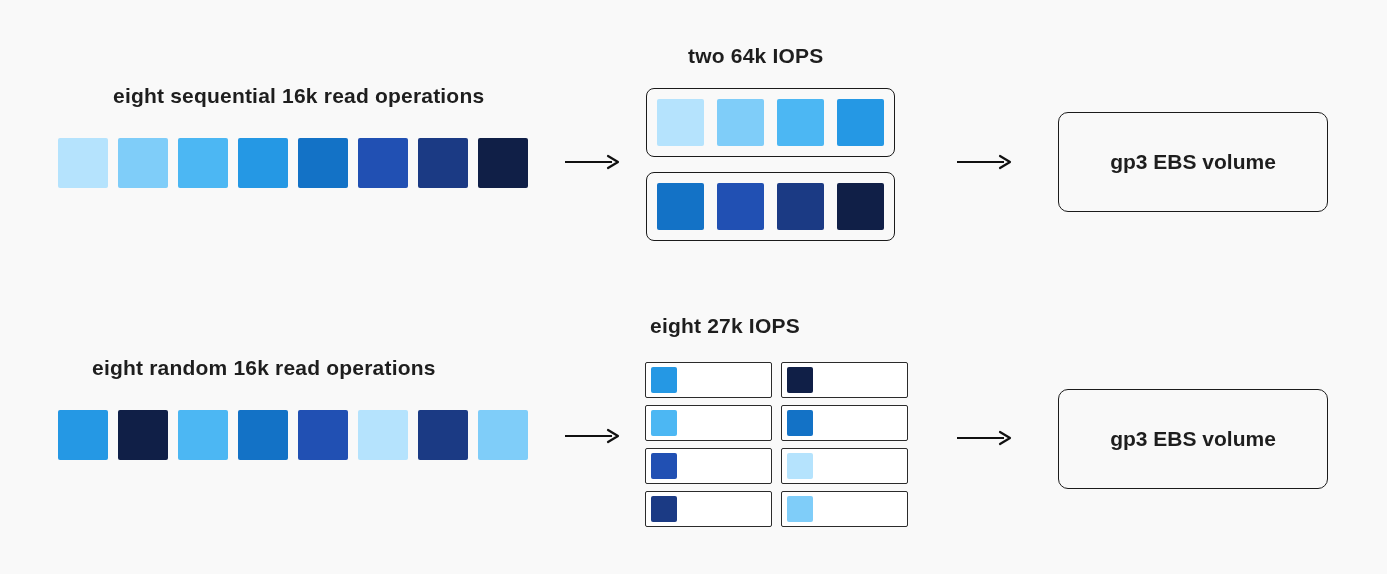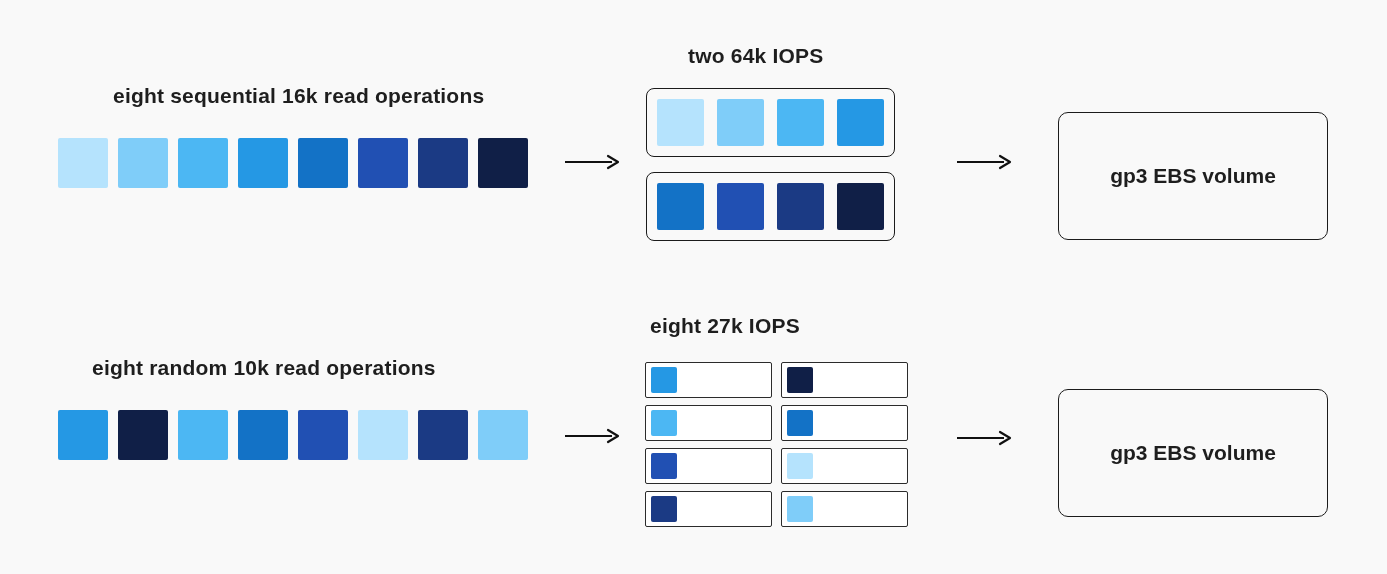--- a/index.html
+++ b/index.html
@@ -13,21 +13,21 @@
     position:absolute; font-weight:700; font-size:21px;
     color:var(--text,#1e1e1e); letter-spacing:.2px; white-space:nowrap;
   }
   .blocks-row { position:absolute; display:flex; gap:10px; }
   .block { border-radius:2px; flex:0 0 auto; }
   .iops-container {
     position:absolute; border:1.6px solid #1b1b1b; border-radius:8px;
     display:flex; gap:13px; padding:10px; background:transparent;
   }
   .volume-box {
-    position:absolute; width:270px; height:128px;
+    position:absolute; width:270px; height:100px;
     border:1.6px solid #1b1b1b; border-radius:10px;
     display:flex; align-items:center; justify-content:center; background:transparent;
   }
   .volume-box span { font-weight:700; font-size:21px; color:var(--text,#1e1e1e); }
   .arrow { position:absolute; }
   .slot-grid {
     position:absolute; display:grid;
     grid-template-columns:127px 127px; grid-auto-rows:36px; gap:7px 9px;
   }
   .slot {
@@ -76,21 +76,21 @@
 
   <svg class="arrow" style="left:956px; top:154px;" width="56" height="16" viewBox="0 0 56 16">
     <line x1="1" y1="8" x2="48" y2="8" stroke="#111" stroke-width="2.2"></line>
     <polyline points="44,2 54,8 44,14" fill="none" stroke="#111" stroke-width="2.2" stroke-linejoin="round" stroke-linecap="round"></polyline>
   </svg>
 
   <div class="volume-box" style="left:1058px; top:112px;">
     <span>gp3 EBS volume</span>
   </div>
 
-  <div class="label" style="left:92px; top:356px;">eight random 10k read operations</div>
+  <div class="label" style="left:92px; top:356px;">eight random 16k read operations</div>
 
   <div class="blocks-row" style="left:58px; top:410px;" id="rand-blocks">
       <div class="block" style="width: 50px; height: 50px; background: rgb(37, 152, 228);"></div>
       <div class="block" style="width: 50px; height: 50px; background: rgb(16, 31, 71);"></div>
       <div class="block" style="width: 50px; height: 50px; background: rgb(76, 183, 243);"></div>
       <div class="block" style="width: 50px; height: 50px; background: rgb(19, 114, 198);"></div>
       <div class="block" style="width: 50px; height: 50px; background: rgb(33, 80, 179);"></div>
       <div class="block" style="width: 50px; height: 50px; background: rgb(181, 227, 253);"></div>
       <div class="block" style="width: 50px; height: 50px; background: rgb(27, 58, 132);"></div>
       <div class="block" style="width: 50px; height: 50px; background: rgb(127, 205, 249);"></div>

